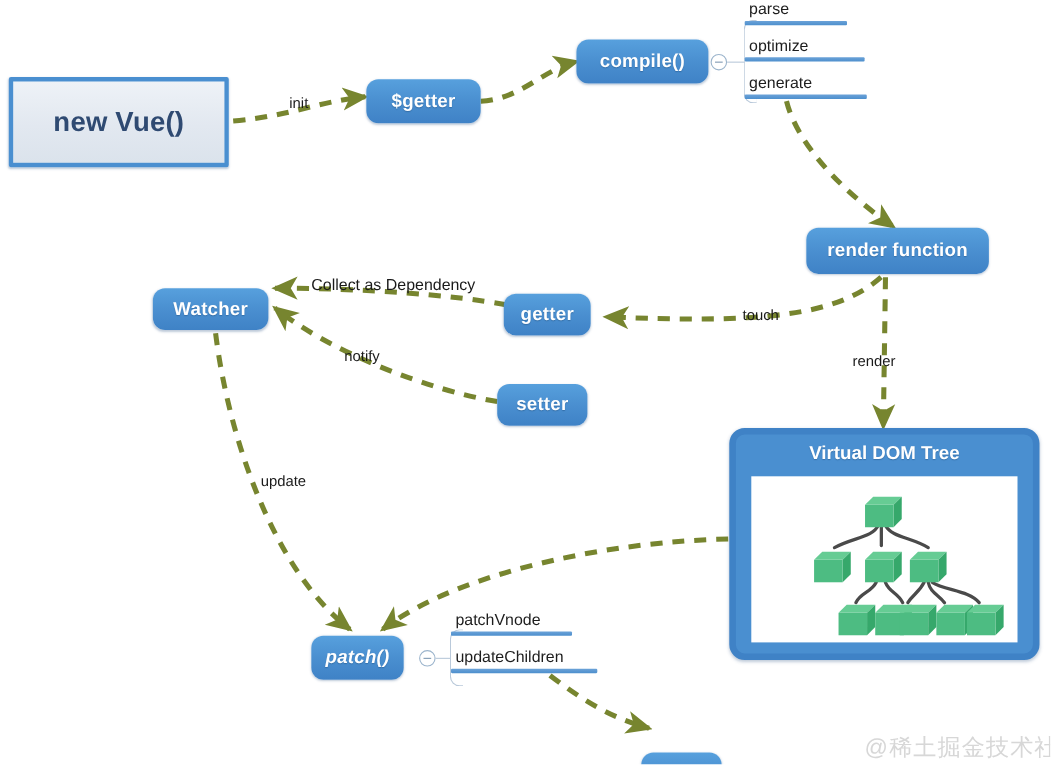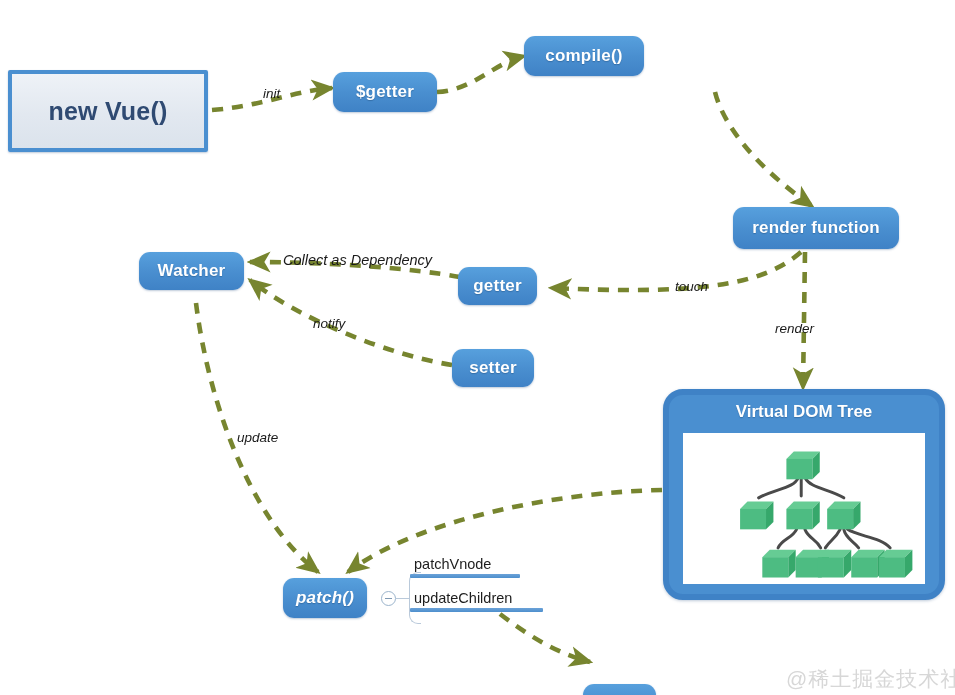--- a/index.html
+++ b/index.html
@@ -121,21 +121,20 @@
     position: absolute;
     left: 14px;
     right: 14px;
     top: 38px;
     bottom: 10px;
     background: #ffffff;
   }
 
   .edge-label {
     position: absolute;
-    font-style: italic;
     font-size: 13.5px;
     color: #1a1a1a;
     white-space: nowrap;
     z-index: 4;
     font-family: "Liberation Sans", sans-serif;
   }
   .edge-label.big { font-size: 14.5px; }
 
   .watermark {
     position: absolute;
@@ -186,26 +185,44 @@
   </div>
 
   <div class="node md" style="left:333px; top:72px; width:104px; height:40px;">
     <span>$getter</span>
   </div>
 
   <div class="node md" style="left:524px; top:36px; width:120px; height:40px;">
     <span>compile()</span>
   </div>
 
+  <div class="branch-group" style="left:644px; top:0px; width:130px; height:96px;">
+    <div class="branch-toggle" style="left:2px; top:49px;"></div>
+    <div class="branch-stem" style="left:17px; top:56px; width:16px;"></div>
+    <div class="branch-bracket" style="left:32px; top:18px; width:12px; height:76px;"></div>
+
+    <div class="branch-item" style="left:33px; top:1px; width:93px;">
+      <span class="bi-label">parse</span>
+      <span class="bi-rule"></span>
+    </div>
+    <div class="branch-item" style="left:33px; top:34px; width:109px;">
+      <span class="bi-label">optimize</span>
+      <span class="bi-rule"></span>
+    </div>
+    <div class="branch-item" style="left:33px; top:68px; width:111px;">
+      <span class="bi-label">generate</span>
+      <span class="bi-rule"></span>
+    </div>
+  </div>
 
   <div class="node md" style="left:733px; top:207px; width:166px; height:42px;">
     <span>render function</span>
   </div>
 
-  <div class="node md" style="left:139px; top:252px; width:105px; height:38px;">
+  <div class="node md" style="left:139px; top:262px; width:105px; height:38px;">
     <span>Watcher</span>
   </div>
 
   <div class="node md" style="left:458px; top:267px; width:79px; height:38px;">
     <span>getter</span>
   </div>
 
   <div class="node md" style="left:452px; top:349px; width:82px; height:38px;">
     <span>setter</span>
   </div>
@@ -226,21 +243,21 @@
     <div class="branch-item" style="left:31px; top:36px; width:133px;">
       <span class="bi-label">updateChildren</span>
       <span class="bi-rule"></span>
     </div>
   </div>
 
   <div class="node md" style="left:583px; top:651px; width:73px; height:38px;margin-top:33px;">
     <span>DOM</span>
   </div>
 
-  <div class="vdom-panel" style="left:663px; top:389px; width:282px; height:211px;border-radius:20px;">
+  <div class="vdom-panel" style="left:663px; top:389px; width:282px; height:211px;">
     <div class="vdom-title">Virtual DOM Tree</div>
     <div class="vdom-canvas">
       <svg viewBox="0 0 254 163" width="100%" height="100%">
         <g fill="none" stroke="#4a4a4a" stroke-width="3.2" stroke-linecap="round">
           <path d="M 121 48 C 116 60 96 60 78 70"></path>
           <path d="M 124 48 L 124 68"></path>
           <path d="M 128 48 C 134 60 154 60 170 70"></path>
           <path d="M 119 104 C 114 114 104 114 99 124"></path>
           <path d="M 128 104 C 132 114 140 114 145 124"></path>
           <path d="M 166 104 C 161 114 155 116 150 124"></path>

